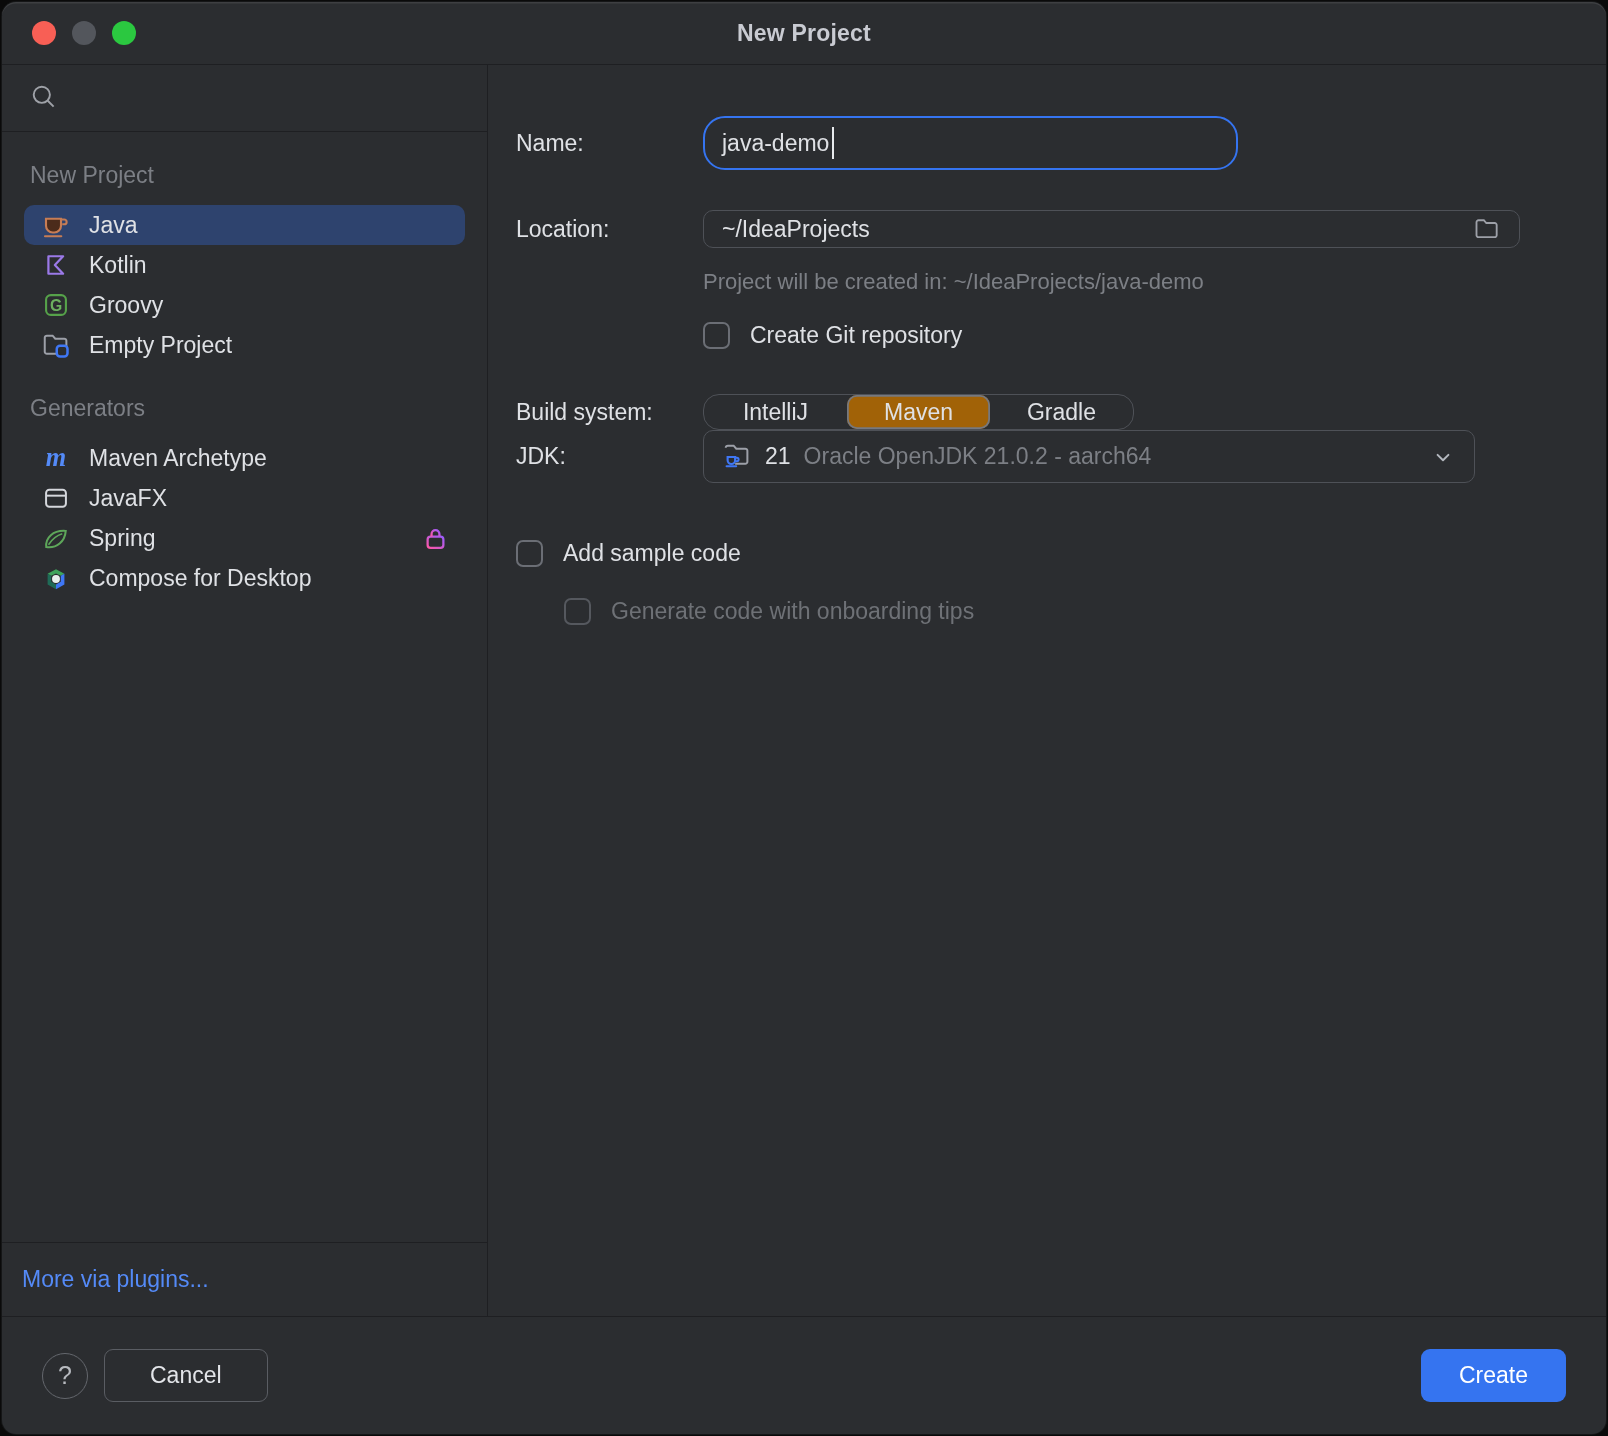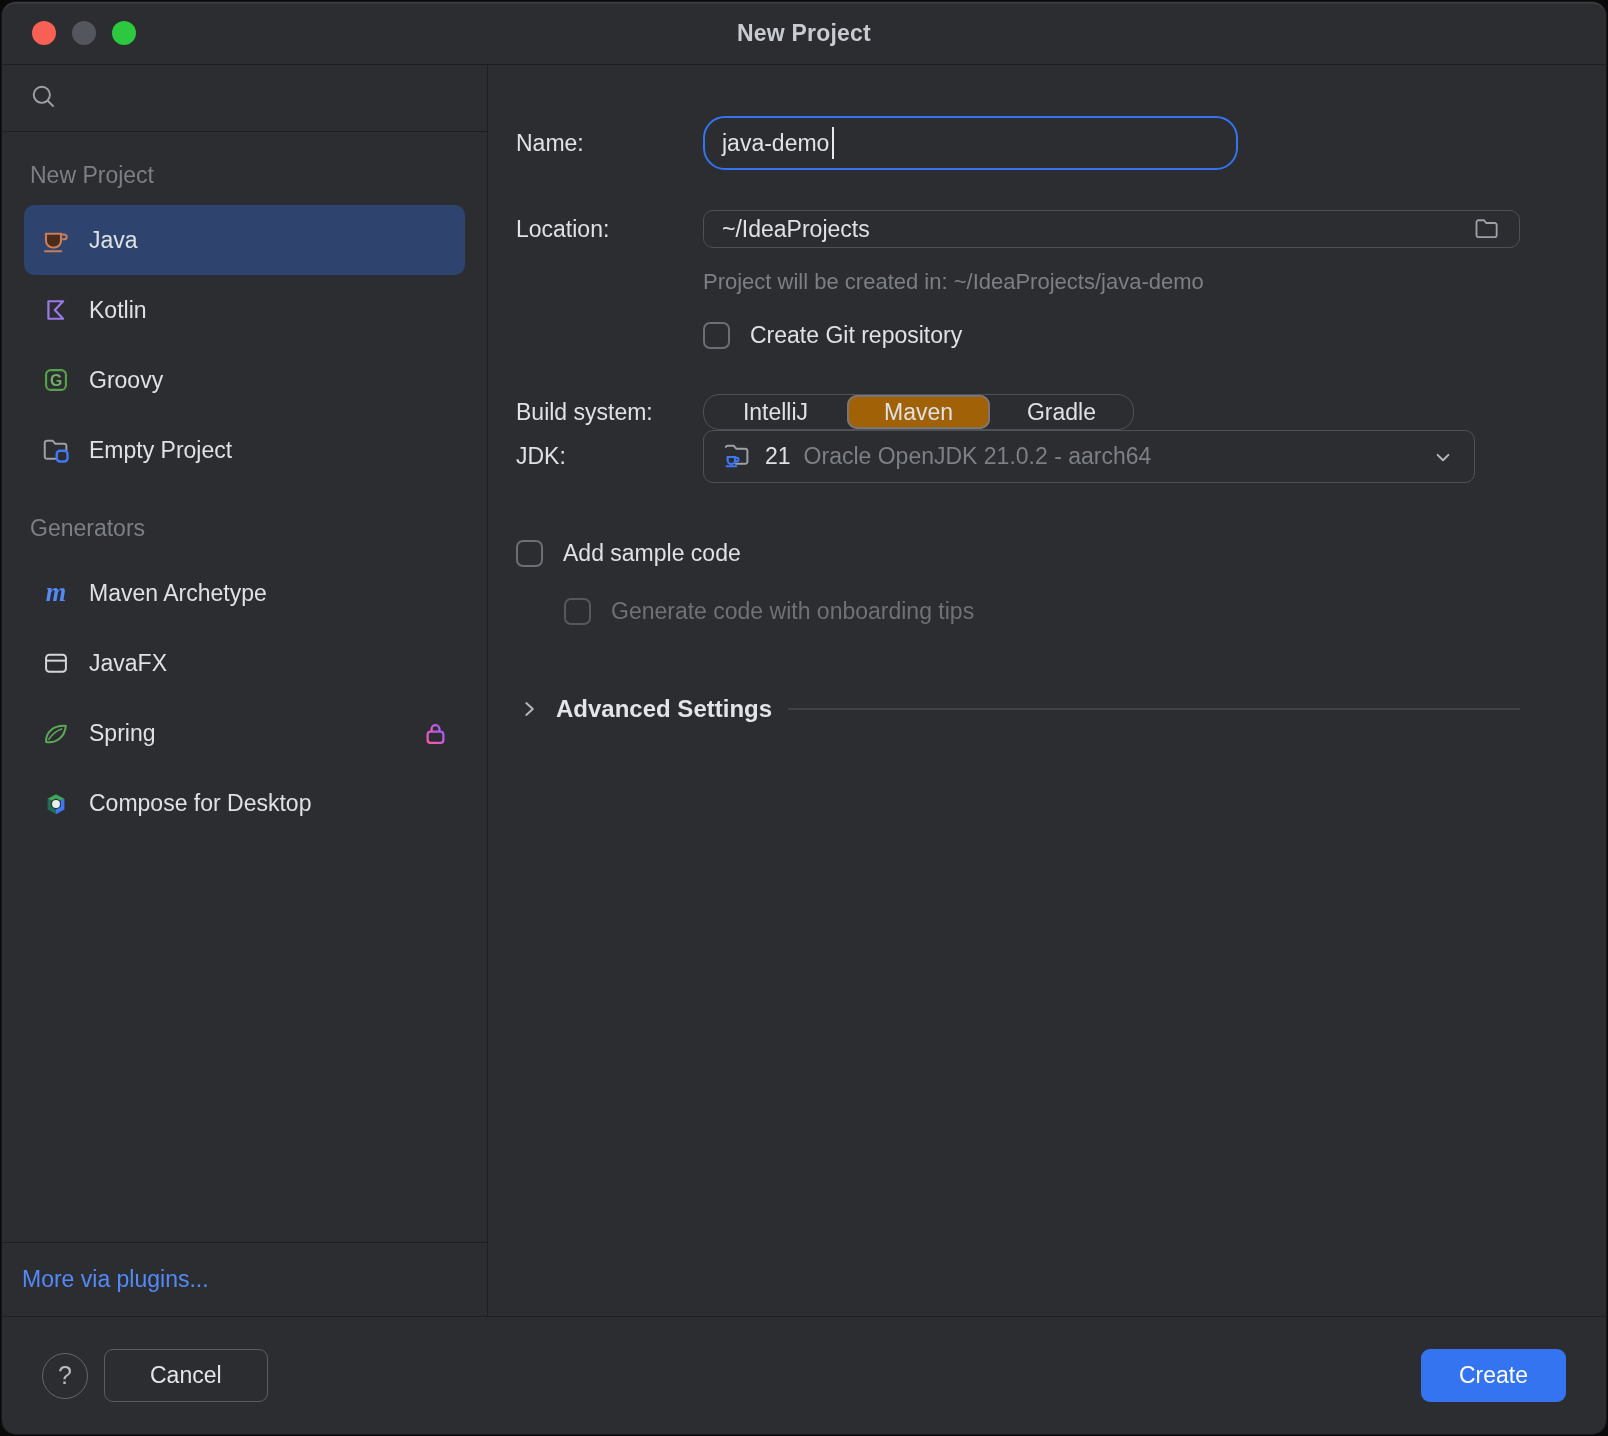--- a/index.html
+++ b/index.html
@@ -22,21 +22,21 @@
   .light.gray { background:#53565c; }
   .light.green { background:#2bc840; }
   .title { font-size:23px; font-weight:700; color:#c9cbd2; letter-spacing:.2px; }
 
   
   .bodyrow { flex:1; display:flex; min-height:0; }
   .sidebar { flex:0 0 485px; width:485px; border-right:1.5px solid #1e1f22; display:flex; flex-direction:column; min-height:0; }
   .searchbar { flex:0 0 66px; border-bottom:1.5px solid #1e1f22; display:flex; align-items:center; padding:0 28px; cursor:text; }
   .sidebar-scroll { flex:1; padding:0 22px; overflow:hidden; }
   .section-header { color:#7c7f85; font-size:23px; margin:30px 6px 16px 6px; }
-  .side-item { height:70px; display:flex; align-items:center; gap:18px; border-radius:10px; padding:0 16px; font-size:23px; color:#dfe1e5; cursor:default; }
+  .side-item { height:40px; display:flex; align-items:center; gap:18px; border-radius:10px; padding:0 16px; font-size:23px; color:#dfe1e5; cursor:default; }
   .side-item.selected { background:#2e436e; }
   .side-item .ic { width:31px; height:31px; display:flex; align-items:center; justify-content:center; flex:0 0 31px; }
   .side-item .lock { margin-left:auto; display:flex; }
   .sidebar-bottom { flex:0 0 73px; border-top:1.5px solid #1e1f22; display:flex; align-items:center; padding:0 20px; }
   .link { color:#548af7; font-size:23px; cursor:pointer; }
 
   
   .main { flex:1; padding:51px 86px 0 28px; min-width:0; }
   .form-row { display:flex; align-items:center; }
   .flabel { flex:0 0 187px; width:187px; font-size:23px; color:#dfe1e5; }
@@ -272,29 +272,20 @@
       <div class="check-row" style="margin-top:57px;">
         <div class="checkbox"></div>
         <span>Add sample code</span>
       </div>
 
       <div class="check-row" style="margin-top:31px; margin-left:48px;">
         <div class="checkbox dim"></div>
         <span class="dimtext">Generate code with onboarding tips</span>
       </div>
 
-      <div class="adv-row">
-        <span class="adv-chev">
-          <svg width="26" height="26" viewBox="0 0 24 24" fill="none" stroke="#b4b8bf" stroke-width="1.8" stroke-linecap="round" stroke-linejoin="round">
-            <path d="M9.5 6.5l6 5.5-6 5.5"></path>
-          </svg>
-        </span>
-        <span class="adv-label">Advanced Settings</span>
-        <div class="adv-line"></div>
-      </div>
 
     </div>
   </div>
 
   <div class="footer">
     <div class="help-btn">
       <span>?</span>
     </div>
     <div class="btn cancel">Cancel</div>
     <div class="spacer"></div>

